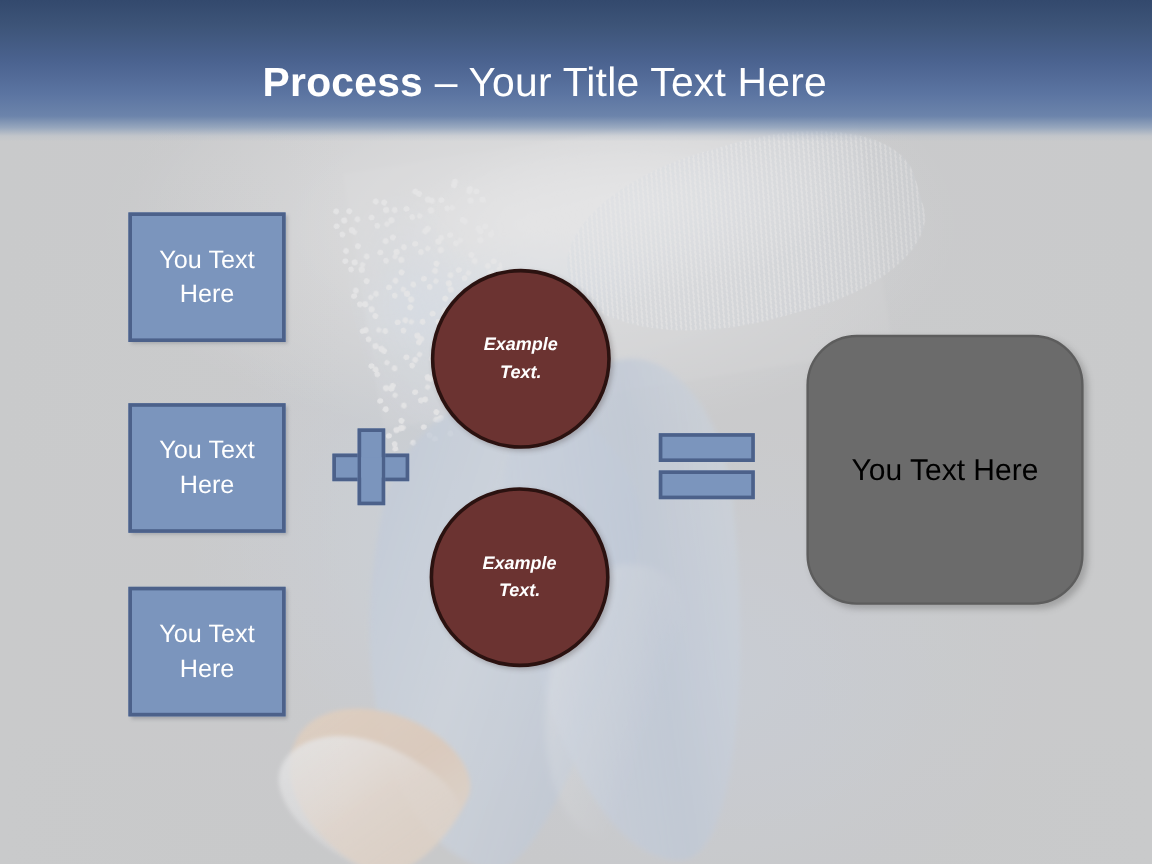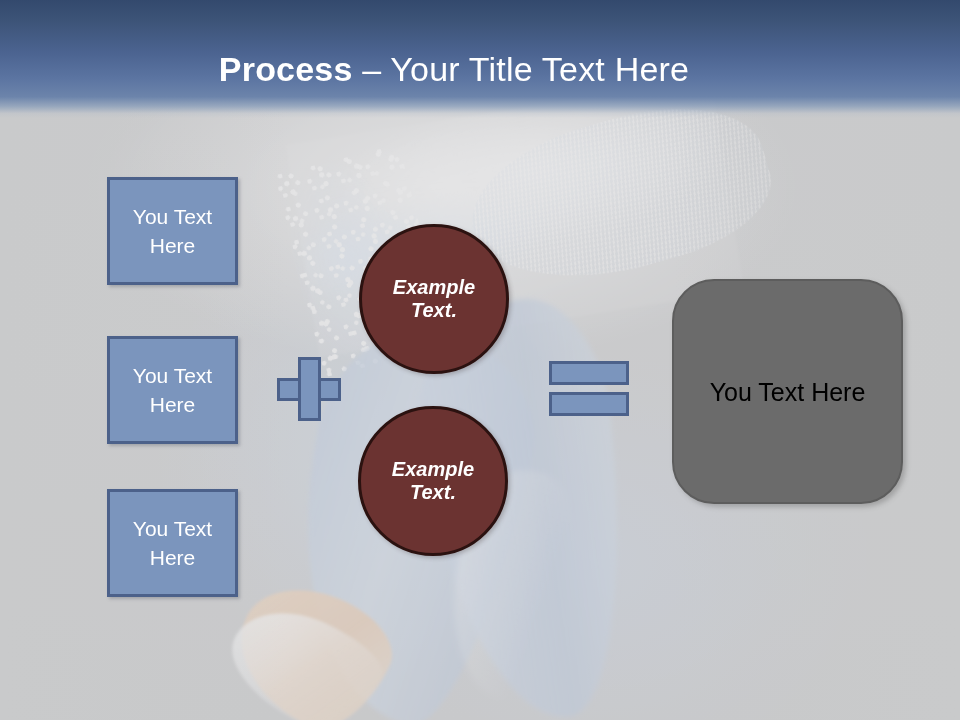--- a/index.html
+++ b/index.html
@@ -214,21 +214,21 @@
   }
 
   
   .red-circle {
     position: absolute;
     width: 150px; height: 150px;
     border-radius: 50%;
     background: #6b3331;
     border: 3px solid #2b1210;
     color: #ffffff;
-    font-size: 20px;
+    font-size: 15px;
     font-weight: bold;
     font-style: italic;
     line-height: 23px;
     text-align: center;
     display: flex;
     align-items: center;
     justify-content: center;
     box-shadow: 2px 2px 4px rgba(70,60,60,0.30);
   }
   #circle-1 { left: 359px; top: 224px; }

